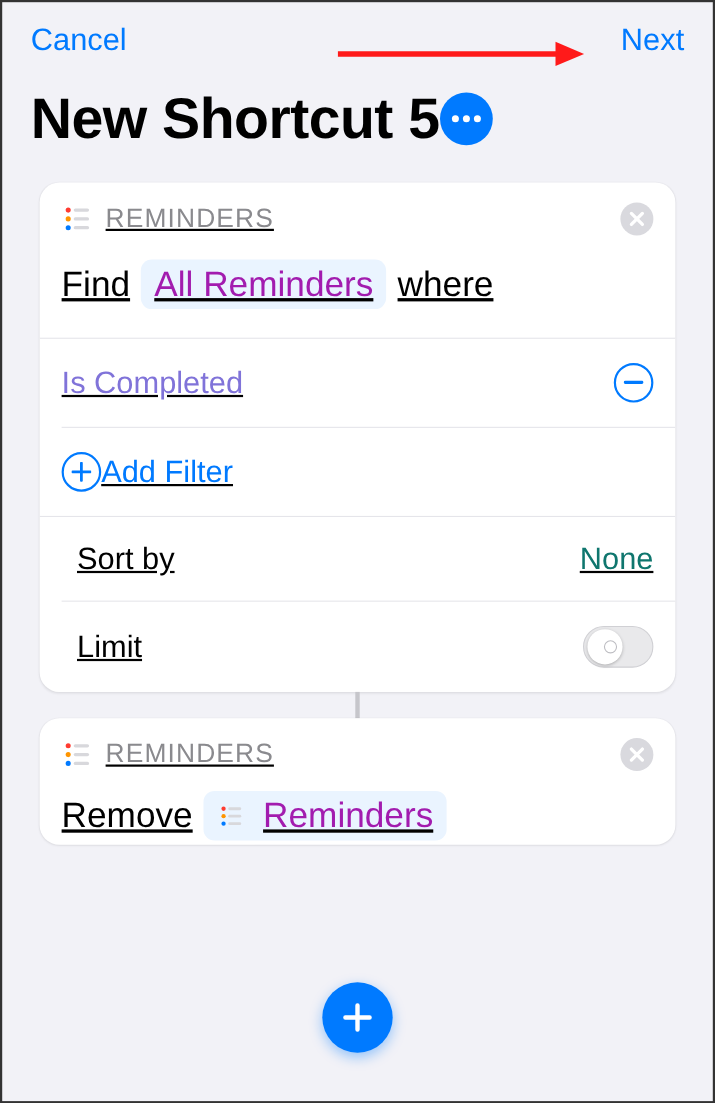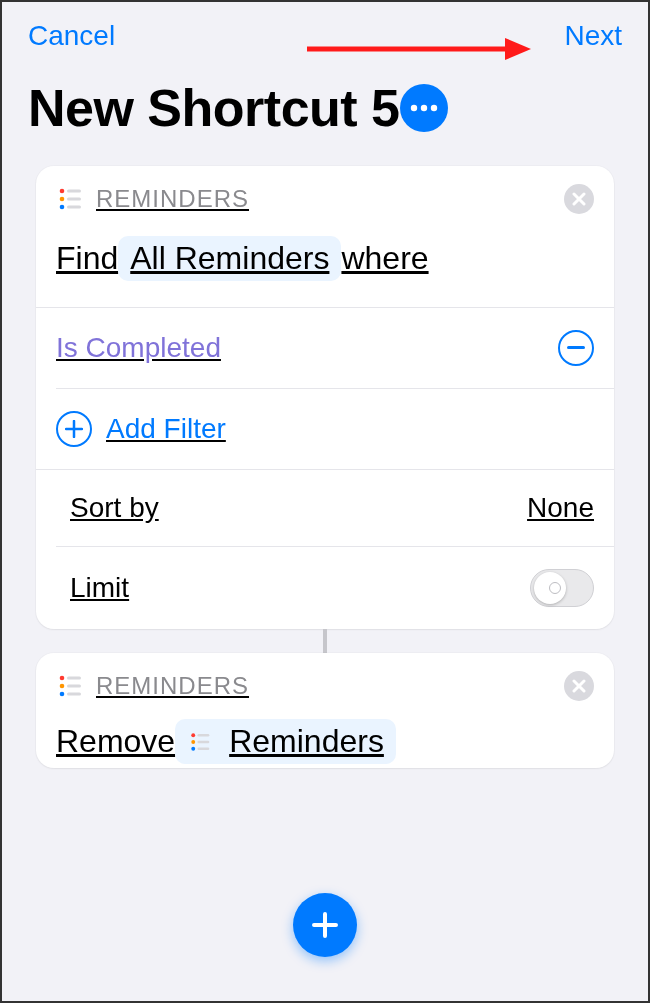--- a/index.html
+++ b/index.html
@@ -103,25 +103,26 @@
   }
   .close-btn svg { display:block; }
   .sentence-row {
     padding: 16px 20px 26px 20px;
     font-size: 32px;
     font-weight: 500;
     color: #000;
     display:flex;
     align-items:center;
     flex-wrap:wrap;
+    gap: 10px;
   }
   .sentence-row.remove { padding: 12px 20px 4px 20px; }
   .token {
     background: #eaf4ff;
-    color: #000000;
+    color: #a21caf;
     border-radius: 10px;
     padding: 4px 12px;
     font-weight: 500;
     display:inline-flex;
     align-items:center;
     gap:8px;
     cursor:pointer;
   }
   .divider { height:1px; background:#e5e5ea; margin:0 0; }
   .filter-row, .option-row {
@@ -131,30 +132,30 @@
     font-size: 28px;
   }
   .filter-label { color:#8073d9; flex:1; font-weight:400; }
   .filter-remove {
     width:36px; height:36px; border-radius:50%;
     border:2px solid #007aff; background:none;
     display:flex; align-items:center; justify-content:center;
     cursor:pointer;
   }
   .add-filter-row {
-    display:flex; align-items:center; padding:22px 20px; gap:14px;
+    display:flex; align-items:center; padding:22px 20px; 
     font-size:28px; color:#007aff; cursor:pointer;
   }
   .add-circle {
     width:36px; height:36px; border-radius:50%;
     border:2px solid #007aff;
     display:flex; align-items:center; justify-content:center;
   }
   .option-row .opt-label { flex:1; color:#000; font-weight:400;margin-left:14px; }
-  .opt-value { color:#000000; }
+  .opt-value { color:#0f766e; }
   .toggle {
     width:64px; height:38px; border-radius:19px;
     background:#e9e9eb; position:relative; border:1px solid #d0d0d4;
     cursor:pointer;
   }
   .toggle-knob {
     width:32px; height:32px; border-radius:50%;
     background:#fff; position:absolute; top:2px; left:3px;
     box-shadow:0 1px 3px rgba(0,0,0,0.25);
     display:flex; align-items:center; justify-content:center;

